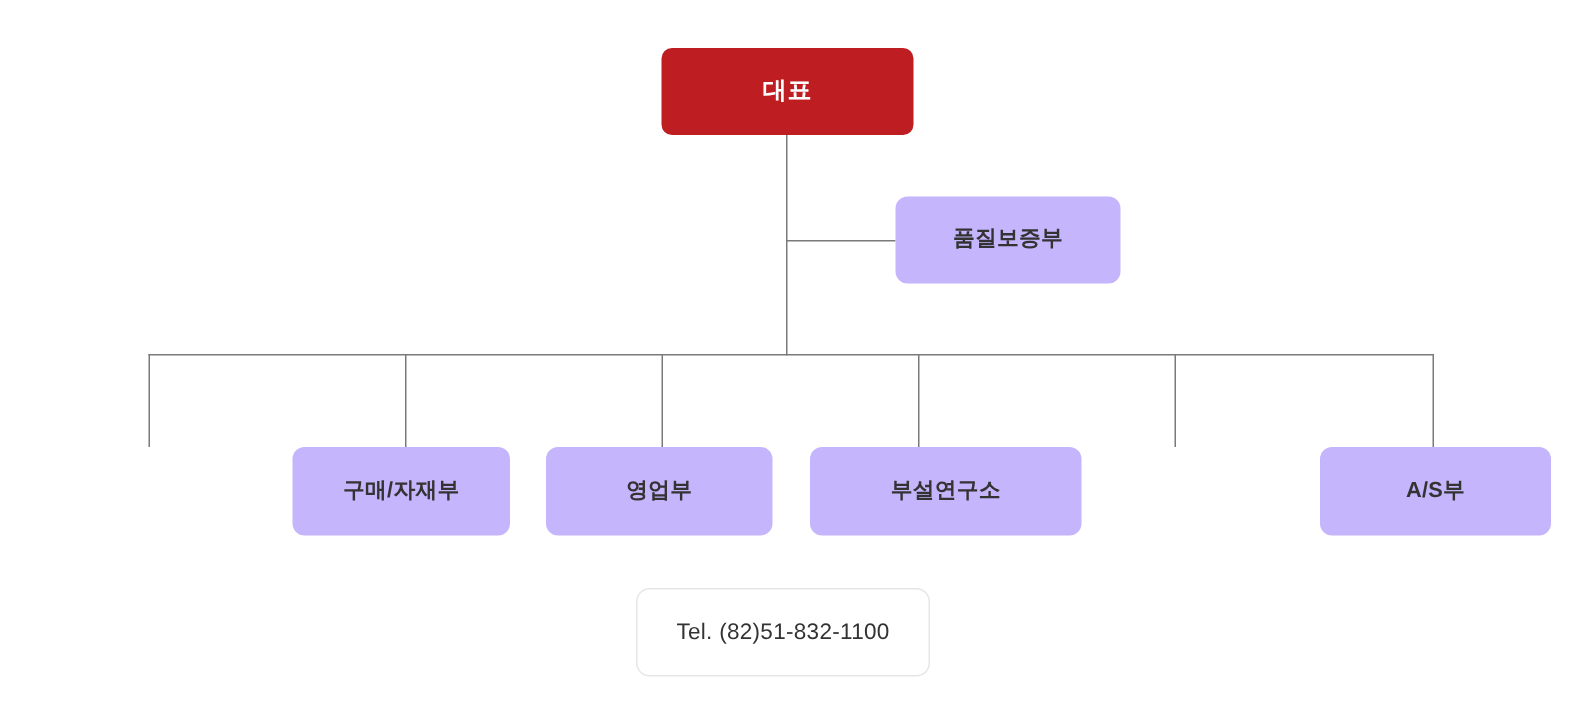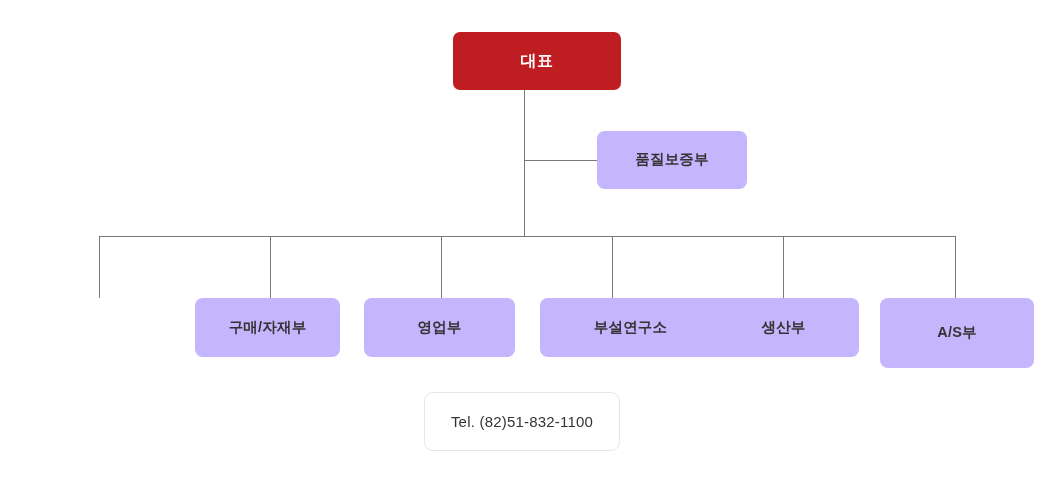--- a/index.html
+++ b/index.html
@@ -83,46 +83,43 @@
 
   <div class="line h" style="left:99px; top:236px; width:857px;"></div>
 
   <div class="line v" style="left:99px; top:236px; height:62px;"></div>
   <div class="line v" style="left:270px; top:236px; height:62px;"></div>
   <div class="line v" style="left:441px; top:236px; height:62px;"></div>
   <div class="line v" style="left:612px; top:236px; height:62px;"></div>
   <div class="line v" style="left:783px; top:236px; height:62px;"></div>
   <div class="line v" style="left:955px; top:236px; height:62px;"></div>
 
-  <div class="node root" style="left:441px; top:32px; width:168px; height:58px;margin-left:12px;">
+  <div class="node root" style="left:441px; top:32px; width:168px; height:58px;">
     <span class="node-label">대표</span>
   </div>
 
   <div class="node dept" style="left:597px; top:131px; width:150px; height:58px;">
     <span class="node-label">품질보증부</span>
   </div>
 
 
   <div class="node dept" style="left:195px; top:298px; width:145px; height:59px;">
     <span class="node-label">구매/자재부</span>
   </div>
 
   <div class="node dept" style="left:364px; top:298px; width:151px; height:59px;">
     <span class="node-label">영업부</span>
   </div>
 
   <div class="node dept" style="left:540px; top:298px; width:181px; height:59px;">
     <span class="node-label">부설연구소</span>
   </div>
 
-  <div class="node dept" style="left:708px; top:298px; width:151px; height:59px;">
-    <span class="node-label">생산부</span>
-  </div>
 
-  <div class="node dept" style="left:880px; top:298px; width:154px; height:70px;">
+  <div class="node dept" style="left:880px; top:298px; width:154px; height:59px;">
     <span class="node-label">A/S부</span>
   </div>
 
   <div class="node contact" style="left:424px; top:392px; width:196px; height:59px;">
     <span class="node-label">Tel. (82)51-832-1100</span>
   </div>
 
 </div>
 
 </body></html>

